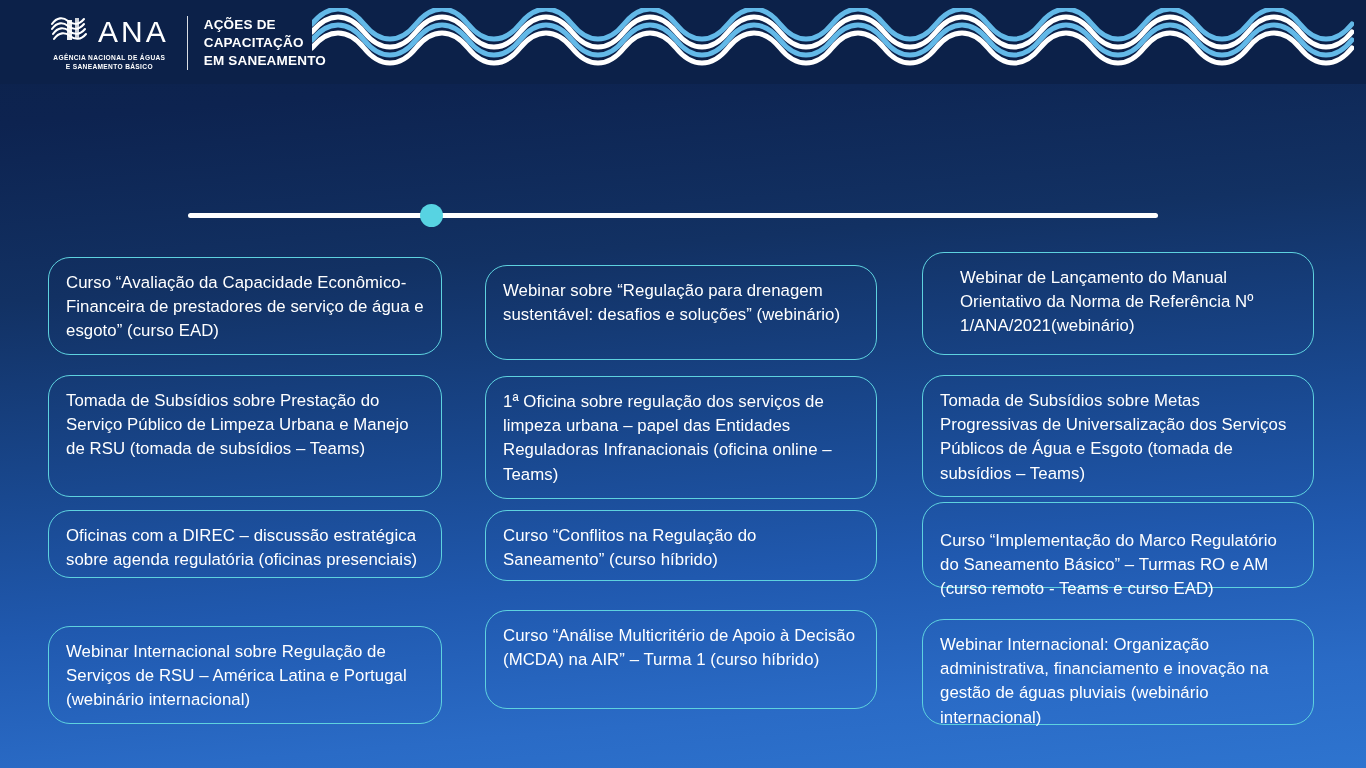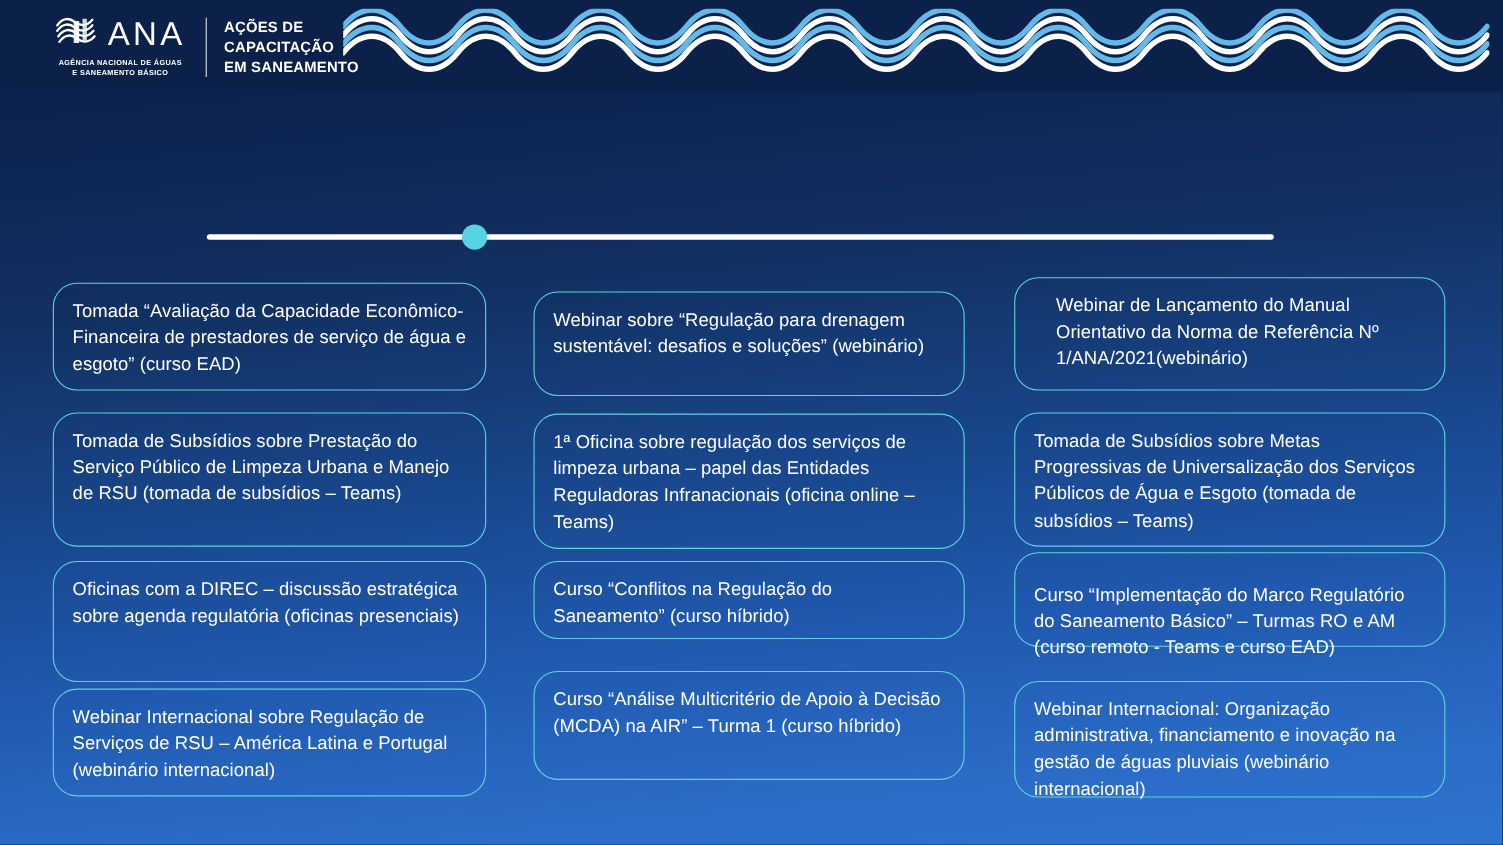--- a/index.html
+++ b/index.html
@@ -175,21 +175,21 @@
     background: transparent;
   }
   .card-text {
     display: block;
     white-space: pre-line;
   }
 
   
   .c1-0 { top: 5px;   height: 98px;  }
   .c1-1 { top: 123px; height: 122px; }
-  .c1-2 { top: 258px; height: 110px;  }
+  .c1-2 { top: 258px; height: 68px;  }
   .c1-3 { top: 374px; height: 98px;  }
 
   
   .c2-0 { top: 13px;   height: 95px; }
   .c2-1 { top: 124px; height: 123px; }
   .c2-2 { top: 258px; height: 71px;  }
   .c2-3 { top: 358px; height: 99px;  }
 
   
   .c3-0 { top: 0px;   height: 103px; padding-left: 37px; }
@@ -252,21 +252,21 @@
 
   <div class="timeline">
     <div class="axis"></div>
     <div class="axis-dot"></div>
   </div>
 
   <div class="columns">
 
     <div class="col col-1">
       <div class="card c1-0">
-        <span class="card-text">Tomada “Avaliação da Capacidade Econômico-Financeira de prestadores de serviço de água e esgoto” (curso EAD)</span>
+        <span class="card-text">Curso “Avaliação da Capacidade Econômico-Financeira de prestadores de serviço de água e esgoto” (curso EAD)</span>
       </div>
       <div class="card c1-1">
         <span class="card-text">Tomada de Subsídios sobre Prestação do Serviço Público de Limpeza Urbana e Manejo de RSU (tomada de subsídios – Teams)</span>
       </div>
       <div class="card c1-2">
         <span class="card-text">Oficinas com a DIREC – discussão estratégica sobre agenda regulatória (oficinas presenciais)</span>
       </div>
       <div class="card c1-3">
         <span class="card-text">Webinar Internacional sobre Regulação de Serviços de RSU – América Latina e Portugal (webinário internacional)</span>
       </div>

